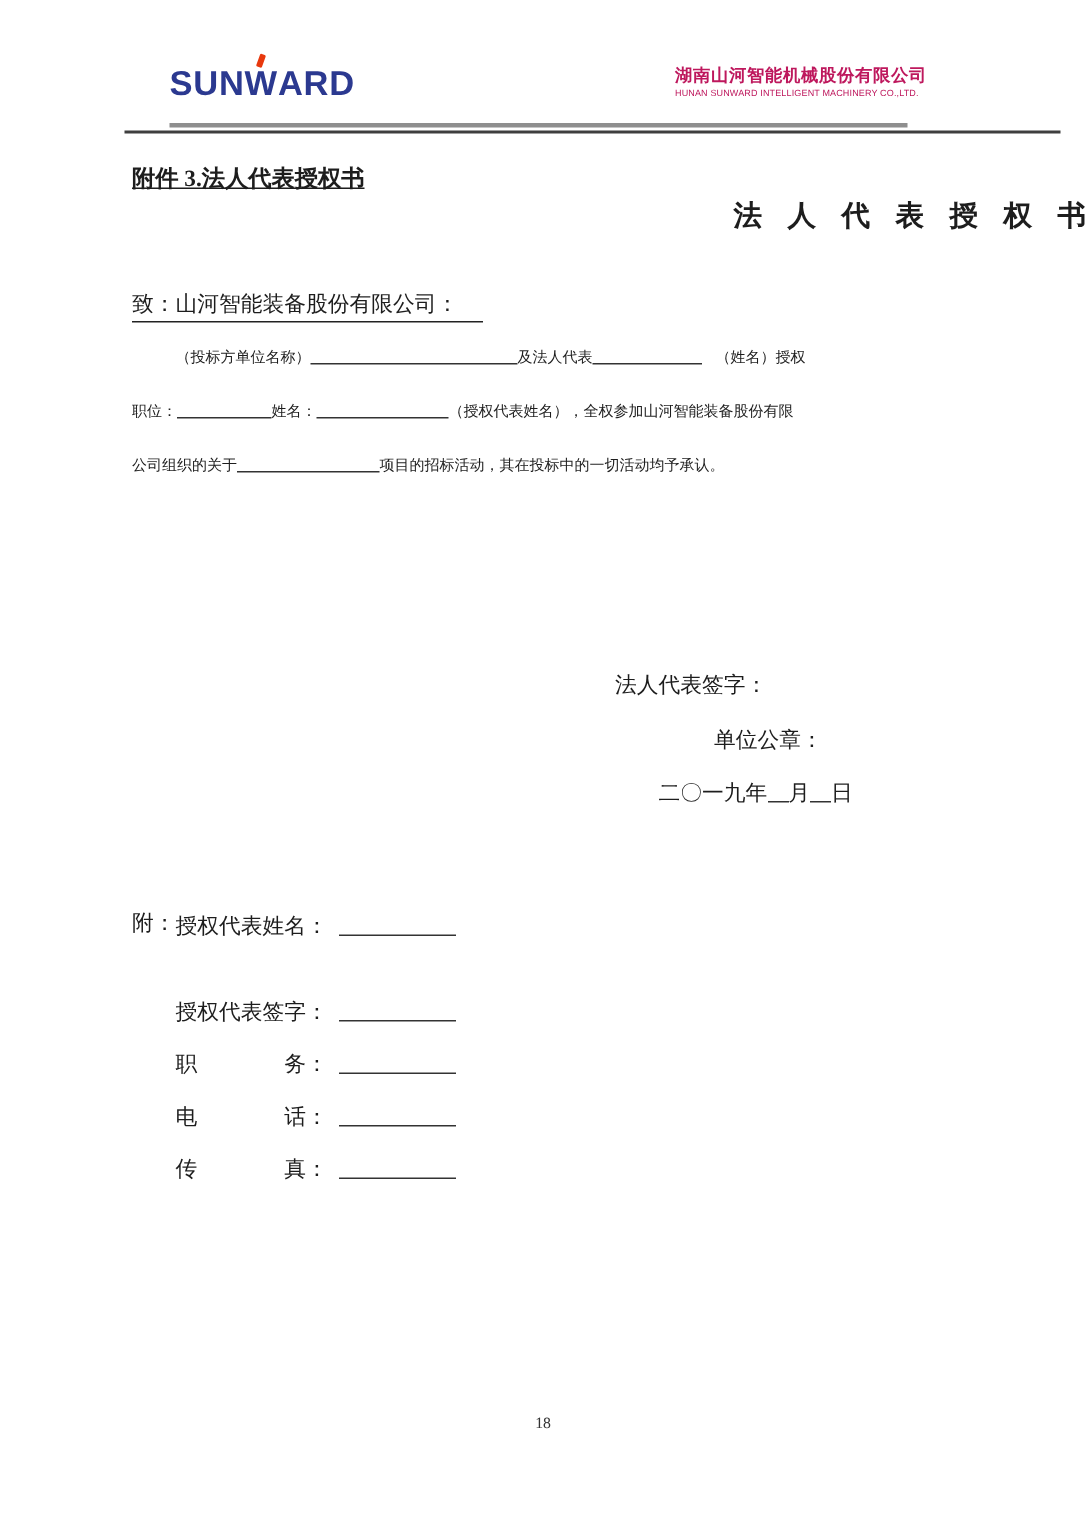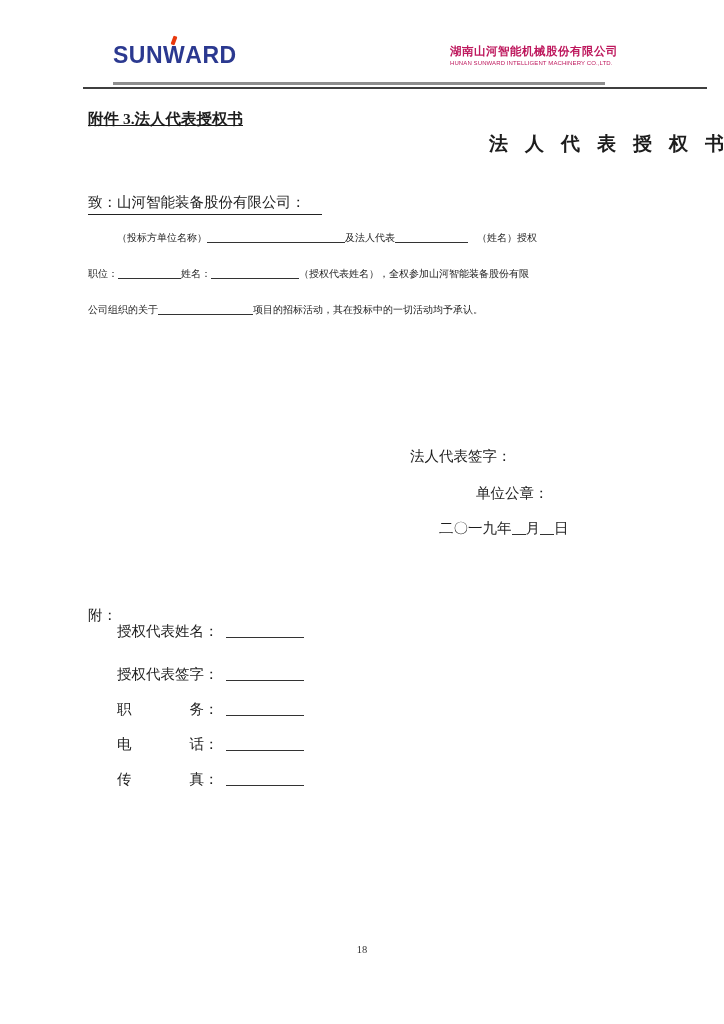--- a/index.html
+++ b/index.html
@@ -40,21 +40,21 @@
 
   
   .sig-sign{position:absolute;top:447px;left:410px;font-size:14.5px;}
   .sig-seal{position:absolute;top:484px;left:438px;font-size:14.5px;margin-left:38px;}
   .sig-date{position:absolute;top:519px;left:439px;font-size:14.5px;}
 
   
   .attach-label{position:absolute;top:606px;left:88px;font-size:14.5px;}
   .att-row{position:absolute;left:117px;font-size:14.5px;}
   .att-row .bl{margin-left:7px;}
-  .r1{top:622px}.r2{top:665px}.r3{top:700px}.r4{top:735px}.r5{top:770px}
+  .r1{top:608px}.r2{top:665px}.r3{top:700px}.r4{top:735px}.r5{top:770px}
 
   
   .page-num{position:absolute;top:944px;left:0;width:724px;text-align:center;
         font-size:10.5px;color:#333;}
 </style>
 </head>
 <body>
 
 <div class="page">
 

